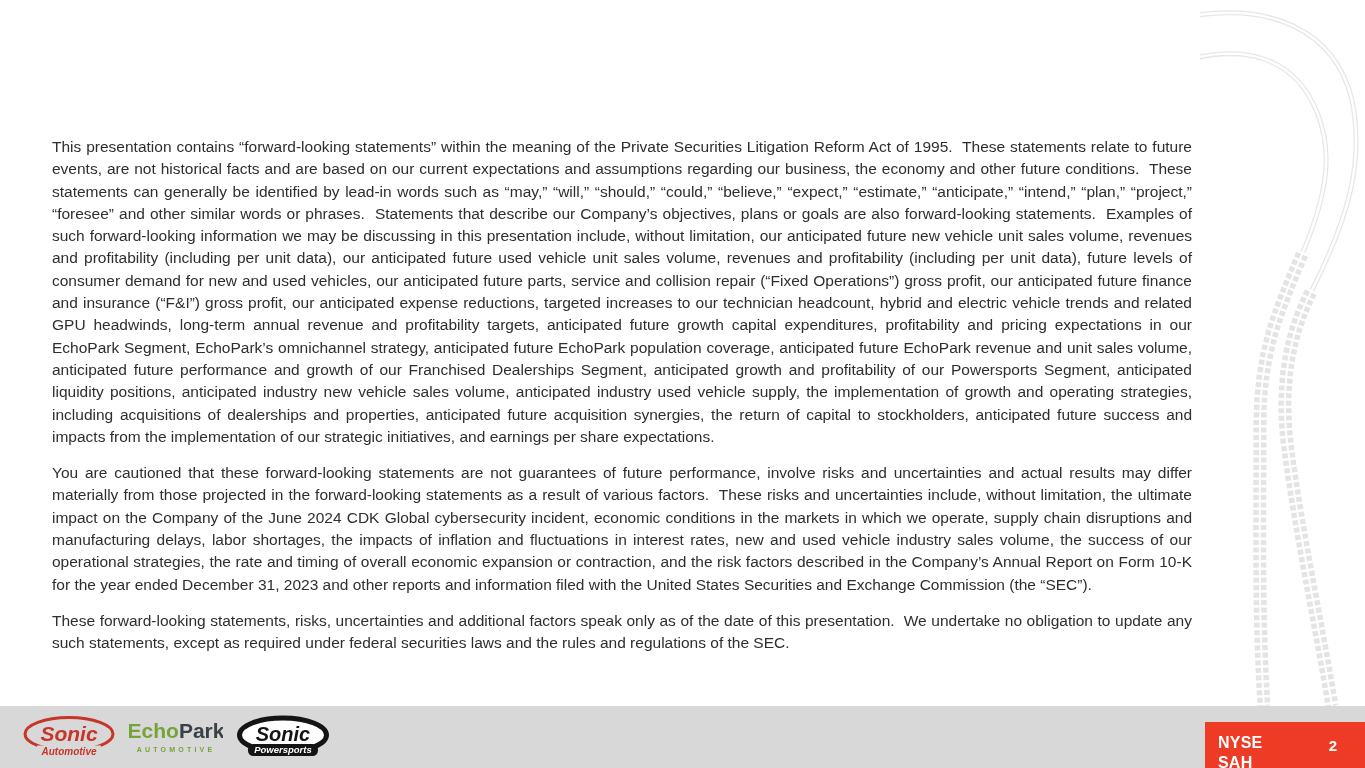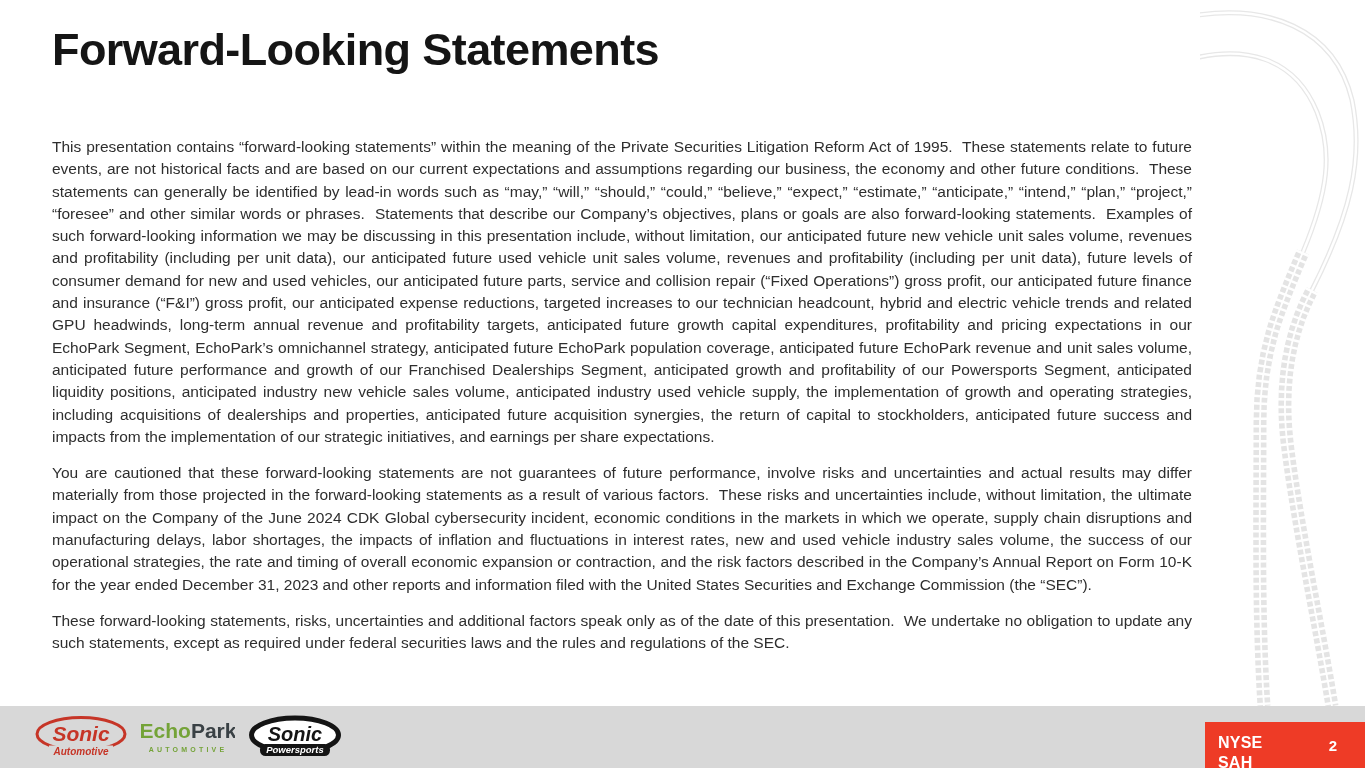--- a/index.html
+++ b/index.html
@@ -15,21 +15,21 @@
   .bodytext { position:absolute; left:52px; top:136px; width:1140px; }
   .bodytext p {
     margin:0 0 14px 0; font-size:15.5px; line-height:22.3px; color:#2e2e2e;
     text-align:justify; white-space:pre-wrap;
   }
   .footer {
     position:absolute; left:0; bottom:0; width:1365px; height:62px;
     background:#d8d8d8;
   }
   .logos {
-    position:absolute; left:34px; top:9px; display:flex; align-items:center; gap:13px;
+    position:absolute; left:22px; top:9px; display:flex; align-items:center; gap:13px;
   }
   .logo { display:block; }
   .badge {
     position:absolute; right:0; bottom:0; width:160px; height:46px;
     background:#ee3b26; color:#ffffff;
   }
   .ticker {
     position:absolute; left:13px; top:11px;
     font-size:16px; font-weight:bold; line-height:20px; letter-spacing:0.2px;
   }
@@ -56,21 +56,20 @@
       <path d="M 112 290 C 88 335, 80 390, 88 450 C 98 530, 118 620, 132 706" fill="none" stroke="#ffffff" stroke-width="14" stroke-dasharray="2.5 5"></path>
       <path d="M 112 290 C 88 335, 80 390, 88 450 C 98 530, 118 620, 132 706" fill="none" stroke="#ffffff" stroke-width="1.8"></path>
     </g>
     <g>
       <path d="M 103 252 C 78 310, 60 352, 60 422 C 60 512, 58 612, 64 706" fill="none" stroke="#e4e4e4" stroke-width="13"></path>
       <path d="M 103 252 C 78 310, 60 352, 60 422 C 60 512, 58 612, 64 706" fill="none" stroke="#ffffff" stroke-width="14" stroke-dasharray="2.5 5"></path>
       <path d="M 103 252 C 78 310, 60 352, 60 422 C 60 512, 58 612, 64 706" fill="none" stroke="#ffffff" stroke-width="1.8"></path>
     </g>
   </svg>
 
-  <h1 class="title">Forward-Looking Statements</h1>
 
   <div class="bodytext">
     <p>This presentation contains “forward-looking statements” within the meaning of the Private Securities Litigation Reform Act of 1995.  These statements relate to future events, are not historical facts and are based on our current expectations and assumptions regarding our business, the economy and other future conditions.  These statements can generally be identified by lead-in words such as “may,” “will,” “should,” “could,” “believe,” “expect,” “estimate,” “anticipate,” “intend,” “plan,” “project,” “foresee” and other similar words or phrases.  Statements that describe our Company’s objectives, plans or goals are also forward-looking statements.  Examples of such forward-looking information we may be discussing in this presentation include, without limitation, our anticipated future new vehicle unit sales volume, revenues and profitability (including per unit data), our anticipated future used vehicle unit sales volume, revenues and profitability (including per unit data), future levels of consumer demand for new and used vehicles, our anticipated future parts, service and collision repair (“Fixed Operations”) gross profit, our anticipated future finance and insurance (“F&amp;I”) gross profit, our anticipated expense reductions, targeted increases to our technician headcount, hybrid and electric vehicle trends and related GPU headwinds, long-term annual revenue and profitability targets, anticipated future growth capital expenditures, profitability and pricing expectations in our EchoPark Segment, EchoPark’s omnichannel strategy, anticipated future EchoPark population coverage, anticipated future EchoPark revenue and unit sales volume, anticipated future performance and growth of our Franchised Dealerships Segment, anticipated growth and profitability of our Powersports Segment, anticipated liquidity positions, anticipated industry new vehicle sales volume, anticipated industry used vehicle supply, the implementation of growth and operating strategies, including acquisitions of dealerships and properties, anticipated future acquisition synergies, the return of capital to stockholders, anticipated future success and impacts from the implementation of our strategic initiatives, and earnings per share expectations.</p>
     <p>You are cautioned that these forward-looking statements are not guarantees of future performance, involve risks and uncertainties and actual results may differ materially from those projected in the forward-looking statements as a result of various factors.  These risks and uncertainties include, without limitation, the ultimate impact on the Company of the June 2024 CDK Global cybersecurity incident, economic conditions in the markets in which we operate, supply chain disruptions and manufacturing delays, labor shortages, the impacts of inflation and fluctuations in interest rates, new and used vehicle industry sales volume, the success of our operational strategies, the rate and timing of overall economic expansion or contraction, and the risk factors described in the Company’s Annual Report on Form 10-K for the year ended December 31, 2023 and other reports and information filed with the United States Securities and Exchange Commission (the “SEC”).</p>
     <p>These forward-looking statements, risks, uncertainties and additional factors speak only as of the date of this presentation.  We undertake no obligation to update any such statements, except as required under federal securities laws and the rules and regulations of the SEC.</p>
   </div>
 
   <div class="footer">
     <div class="logos">
 

